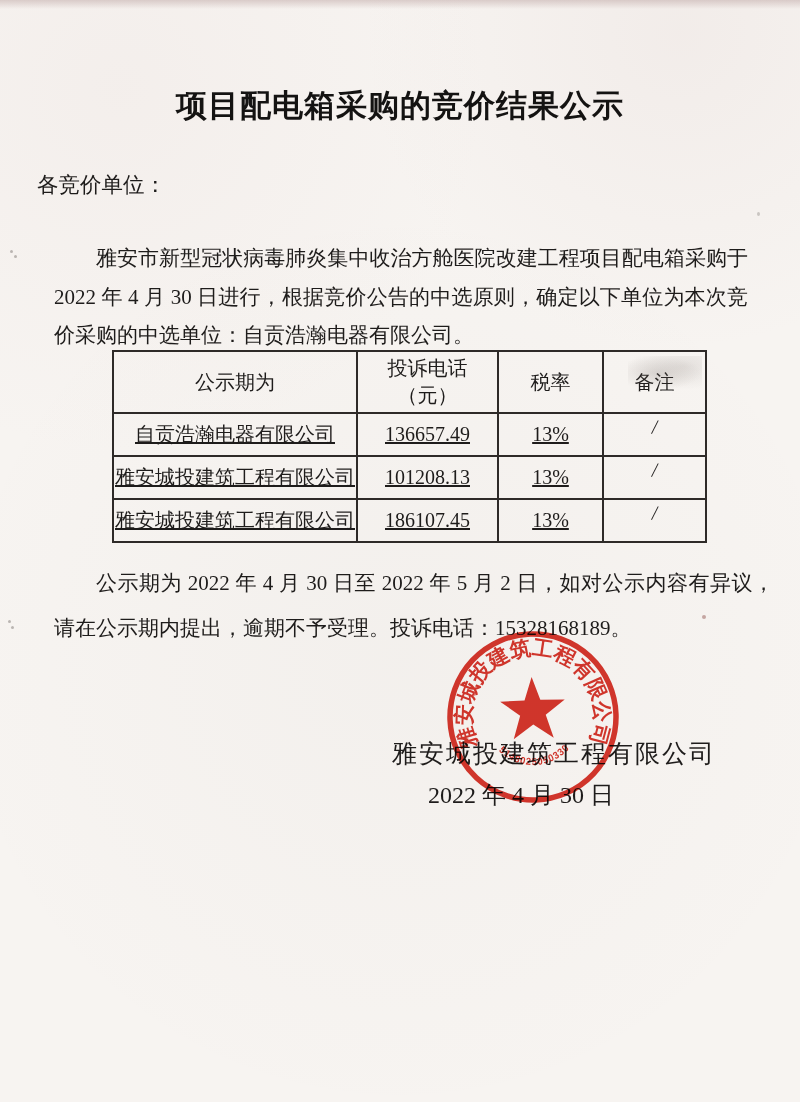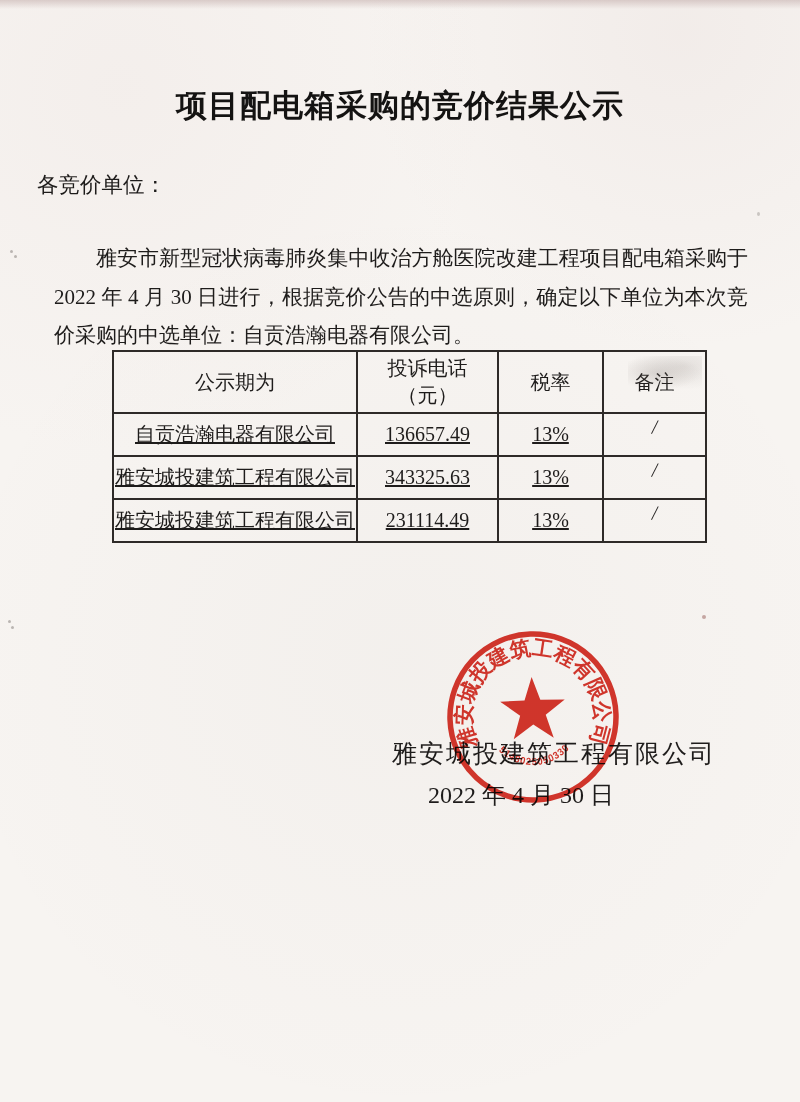--- a/index.html
+++ b/index.html
@@ -111,33 +111,34 @@
     </thead>
     <tbody>
       <tr>
         <td>自贡浩瀚电器有限公司</td>
         <td>136657.49</td>
         <td>13%</td>
         <td class="remark"><span>/</span></td>
       </tr>
       <tr>
         <td>雅安城投建筑工程有限公司</td>
-        <td>343325.63</td>
+        <td>101208.13</td>
         <td>13%</td>
         <td class="remark"><span>/</span></td>
       </tr>
       <tr>
         <td>雅安城投建筑工程有限公司</td>
-        <td>231114.49</td>
+        <td>186107.45</td>
         <td>13%</td>
         <td class="remark"><span>/</span></td>
       </tr>
     </tbody>
   </table>
 
+  <p class="para para2">公示期为 2022 年 4 月 30 日至 2022 年 5 月 2 日，如对公示内容有异议，请在公示期内提出，逾期不予受理。投诉电话：15328168189。</p>
 
   <div class="signature">雅安城投建筑工程有限公司</div>
   <div class="sign-date">2022 年 4 月 30 日</div>
 
   <div class="seal">
     <svg width="190" height="196" viewBox="0 0 190 196" xmlns="http://www.w3.org/2000/svg">
       <circle cx="95" cy="98" r="83" fill="none" stroke="#d6281e" stroke-width="5.5"></circle>
       <path id="sealTextPath" d="M 38.8 124.2 A 62 62 0 1 1 151.2 124.2" fill="none"></path>
       <text class="seal-ring-text"><textPath href="#sealTextPath" startOffset="0" textLength="250" lengthAdjust="spacingAndGlyphs">雅安城投建筑工程有限公司</textPath></text>
       <polygon fill="#d6281e" points="95,58 102.9,81.1 127.3,81.5 107.8,96.2 115,119.5 95,105.5 75,119.5 82.2,96.2 62.7,81.5 87.1,81.1"></polygon>

